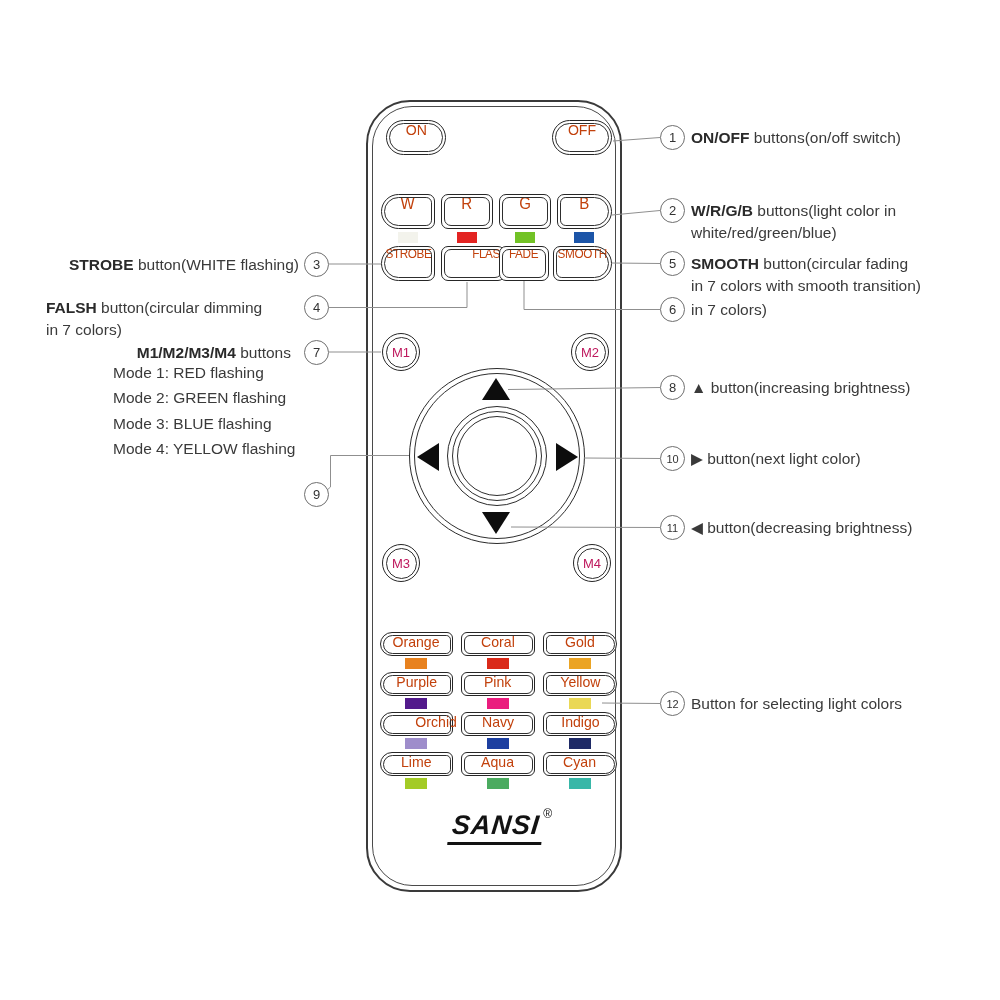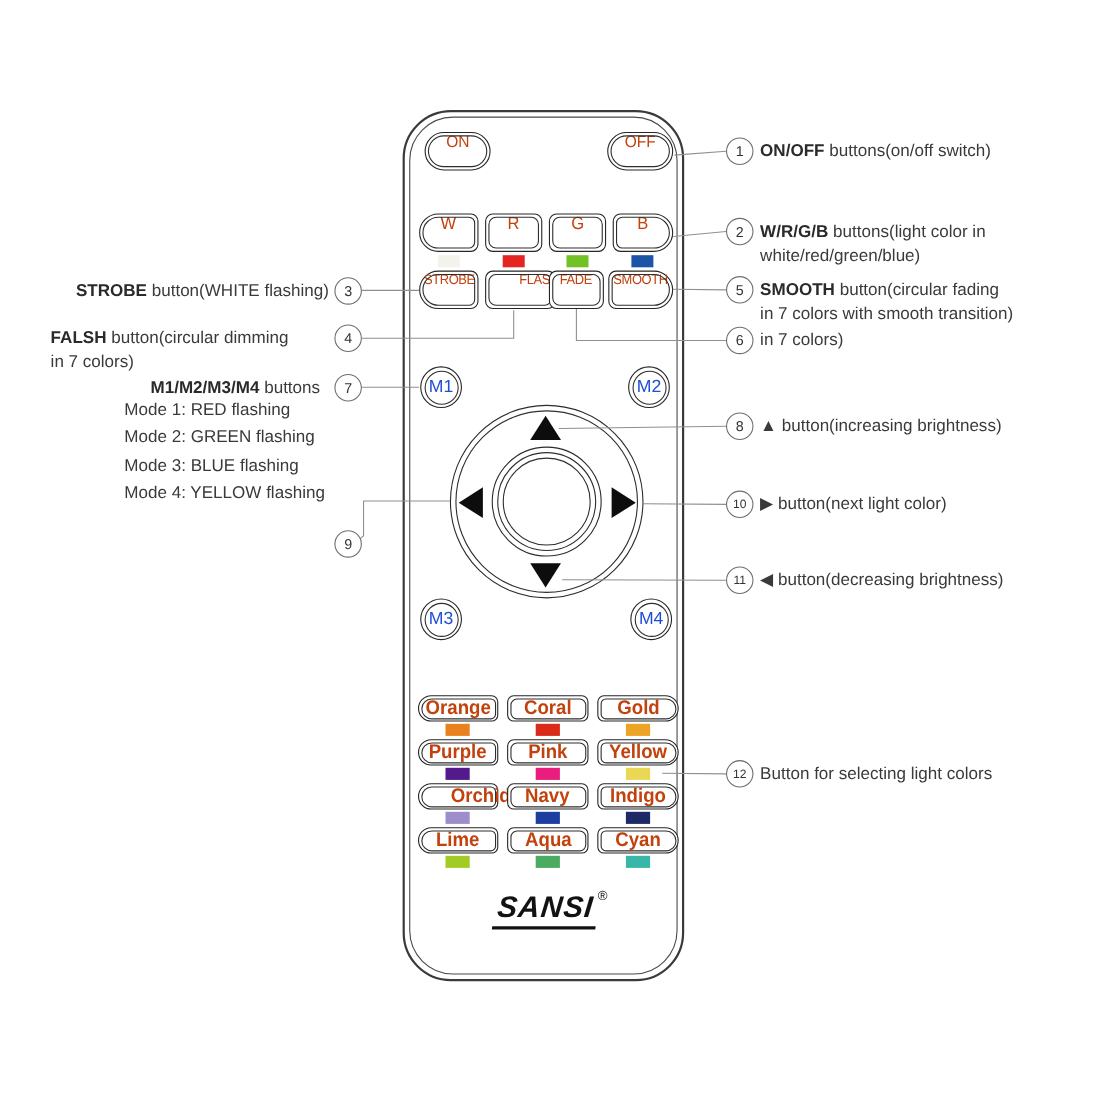--- a/index.html
+++ b/index.html
@@ -33,21 +33,21 @@
   .mode  { height:35px; font-size:12.5px; letter-spacing:-0.4px; }
   .rl    { border-radius:17.5px 7px 7px 17.5px; }
   .rm    { border-radius:7px; }
   .rr    { border-radius:7px 17.5px 17.5px 7px; }
 
   .swatch { position:absolute; height:11px; width:20px; z-index:2; }
 
   .mem {
     position:absolute; width:38px; height:38px; border-radius:50%;
     border:1.5px solid #262626; background:#fff; display:flex; align-items:center;
-    justify-content:center; font-size:16px; color:#1d4ed8; z-index:2;
+    justify-content:center; font-size:13px; color:#be185d; z-index:2;
   }
   .mem::after { content:""; position:absolute; inset:2.5px; border:1px solid #2e2e2e; border-radius:50%; }
 
   
   .nav-outer {
     position:absolute; left:409px; top:368px; width:176px; height:176px;
     border:1.5px solid #2b2b2b; border-radius:50%; z-index:2; background:#fff;
   }
   .nav-outer::after { content:""; position:absolute; inset:4px; border:1px solid #2e2e2e; border-radius:50%; }
   .nav-center {
@@ -57,21 +57,21 @@
   .nav-center::before { content:""; position:absolute; inset:4px; border:1.2px solid #2e2e2e; border-radius:50%; }
   .nav-center::after  { content:""; position:absolute; inset:9px; border:1.2px solid #2e2e2e; border-radius:50%; }
 
   .tri { position:absolute; width:0; height:0; z-index:3; }
   .tri-up    { left:482px; top:378px; border-left:14px solid transparent; border-right:14px solid transparent; border-bottom:22px solid #0d0d0d; }
   .tri-down  { left:482px; top:512px; border-left:14px solid transparent; border-right:14px solid transparent; border-top:22px solid #0d0d0d; }
   .tri-left  { left:417px; top:443px; border-top:14px solid transparent; border-bottom:14px solid transparent; border-right:22px solid #0d0d0d; }
   .tri-right { left:556px; top:443px; border-top:14px solid transparent; border-bottom:14px solid transparent; border-left:22px solid #0d0d0d; }
 
   
-  .cbtn { height:24px; font-size:18px;font-weight:bold; }
+  .cbtn { height:24px; font-size:15px; }
   .cl { border-radius:12px 6px 6px 12px; }
   .cm { border-radius:6px; }
   .cr { border-radius:6px 12px 12px 6px; }
   .cbtn::after { inset:1.5px; }
 
   
   .brand { position:absolute; left:438px; top:810px; width:124px; text-align:center; z-index:2; }
   .brand-text {
     display:inline-block; font-size:27px; font-weight:700; font-style:italic;
     letter-spacing:1px; color:#121212; border-bottom:3.5px solid #121212;

